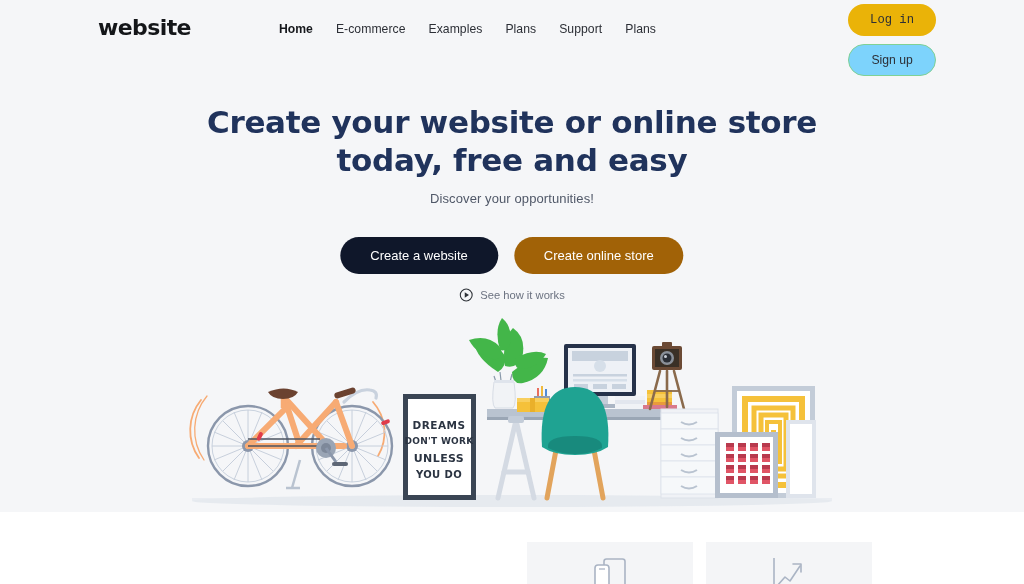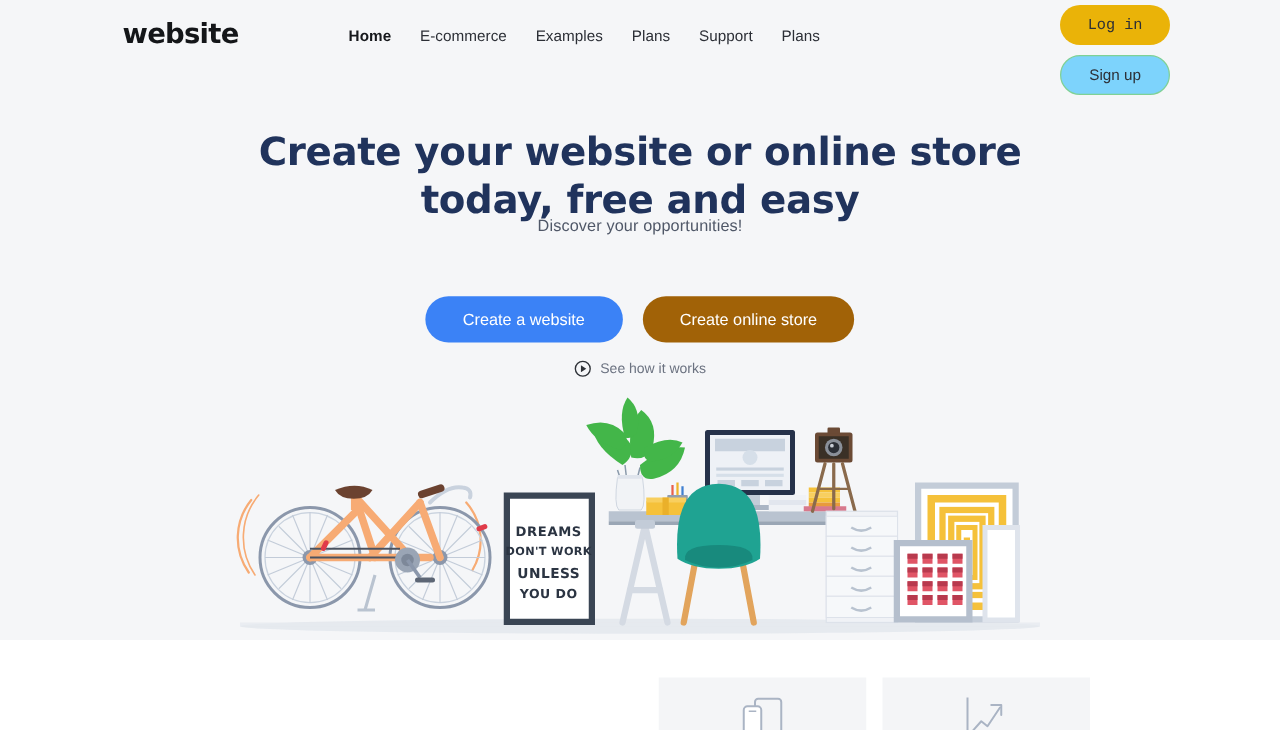--- a/index.html
+++ b/index.html
@@ -62,34 +62,34 @@
   
   .hero { position: absolute; left: 0; top: 0; width: 1024px; text-align: center; }
   .headline {
     position: absolute; left: 50%; transform: translateX(-50%); top: 104px;
     width: 620px;
     font-family: "DejaVu Sans", sans-serif;
     font-size: 31px; font-weight: 700; line-height: 1.21;
     color: #20335c; letter-spacing: -0.3px;
   }
   .subhead {
-    position: absolute; left: 50%; transform: translateX(-50%); top: 173px;
+    position: absolute; left: 50%; transform: translateX(-50%); top: 191px;
     width: 600px;
     font-size: 13px; color: #505868; letter-spacing: 0.1px;
   }
   .cta-row {
     position: absolute; left: 50%; transform: translateX(-50%); top: 237px;
     display: flex; gap: 16px; align-items: center;
   }
   .cta {
     border: none; border-radius: 22px; cursor: pointer;
     font-family: inherit; font-size: 13px; color: #ffffff;
     height: 37px; padding: 0 30px; white-space: nowrap;
   }
-  .cta.green { background: #3b82f6; text-align: center; }
+  .cta.green { background: #0f172a; text-align: center; }
   .cta.red { background: #a16207; }
   .howto {
     position: absolute; left: 50%; transform: translateX(-50%); top: 288px;
     display: flex; align-items: center; gap: 7px;
     font-size: 11.2px; color: #6b7280; cursor: pointer;
   }
   .play-icon { width: 14px; height: 14px; display: block; }
 
   
   .illus { position: absolute; left: 0; top: 310px; width: 1024px; height: 200px; }

